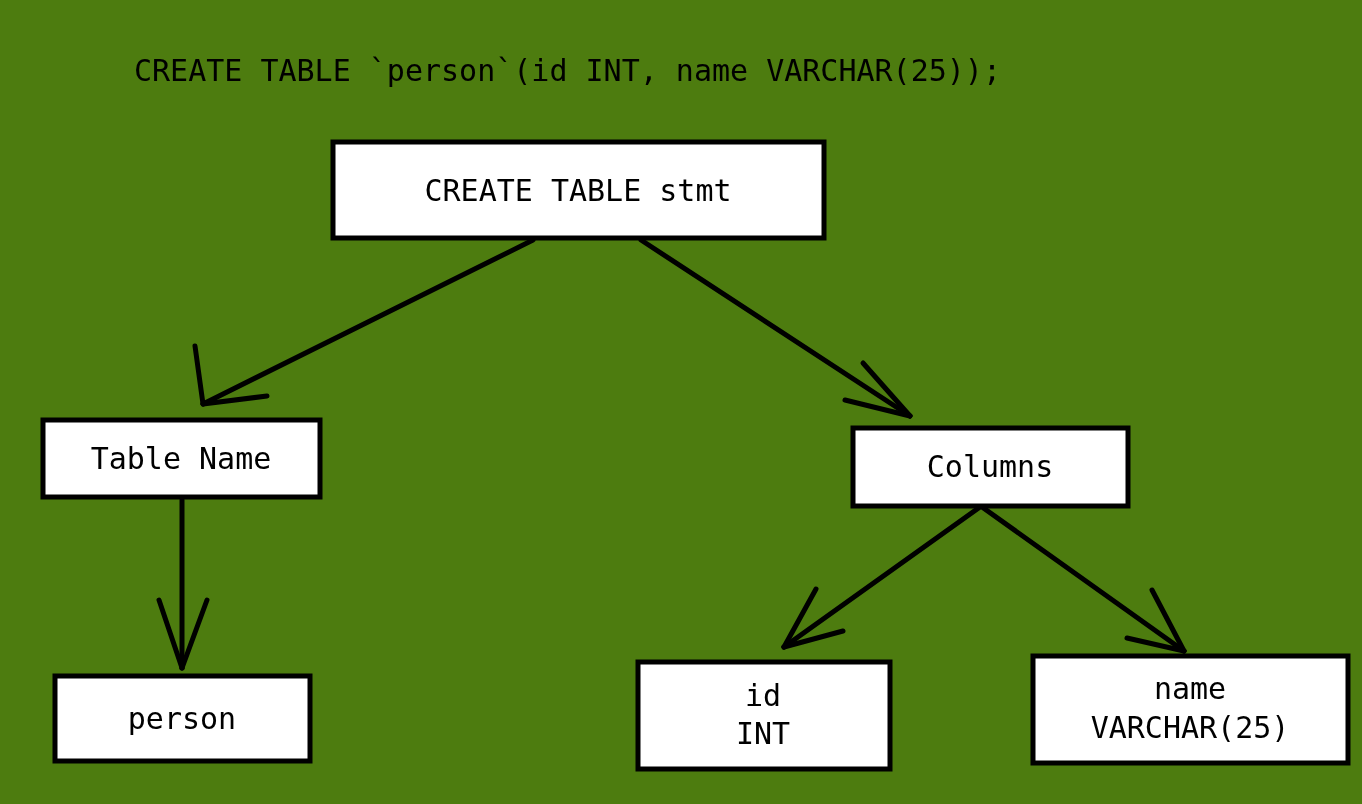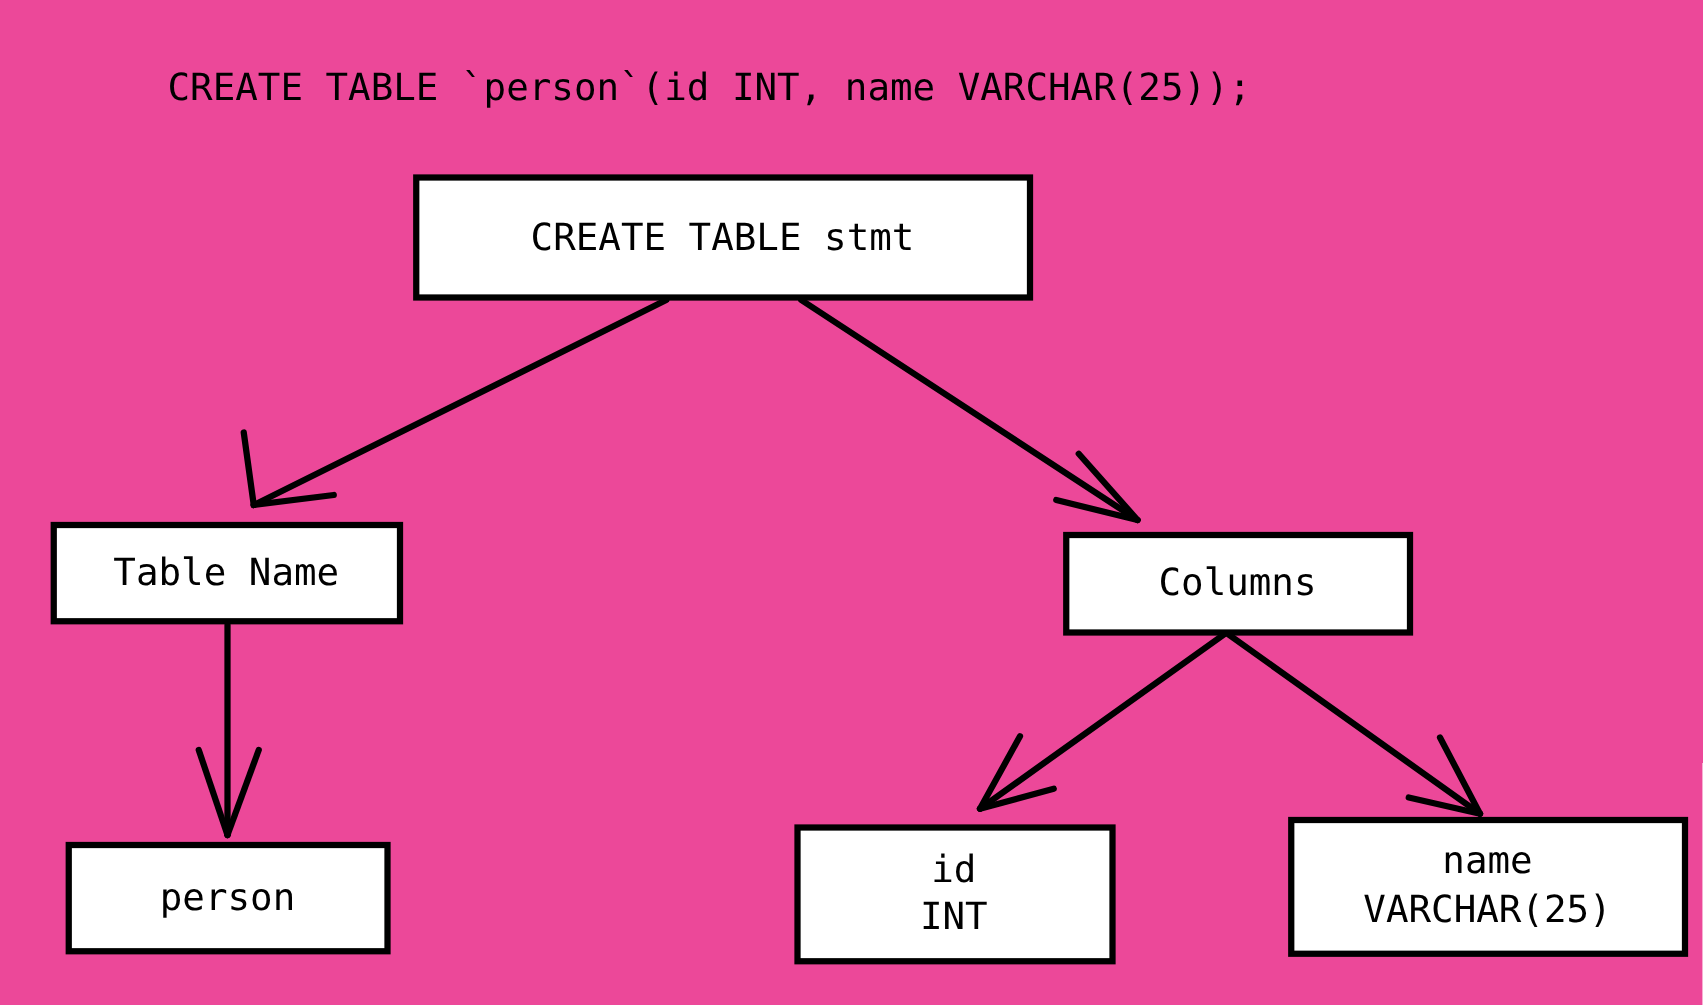--- a/index.html
+++ b/index.html
@@ -12,21 +12,21 @@
     width: 1362px;
     height: 804px;
     overflow: hidden;
     font-family: "DejaVu Sans Mono", "Liberation Mono", monospace;
     color: #000000;
   }
   #canvas {
     position: relative;
     width: 1362px;
     height: 804px;
-    background: #ec4899;
+    background: #4d7c0f;
   }
   svg#diagram {
     position: absolute;
     left: 0;
     top: 0;
     width: 1362px;
     height: 804px;
     display: block;
   }
   .node-box {

